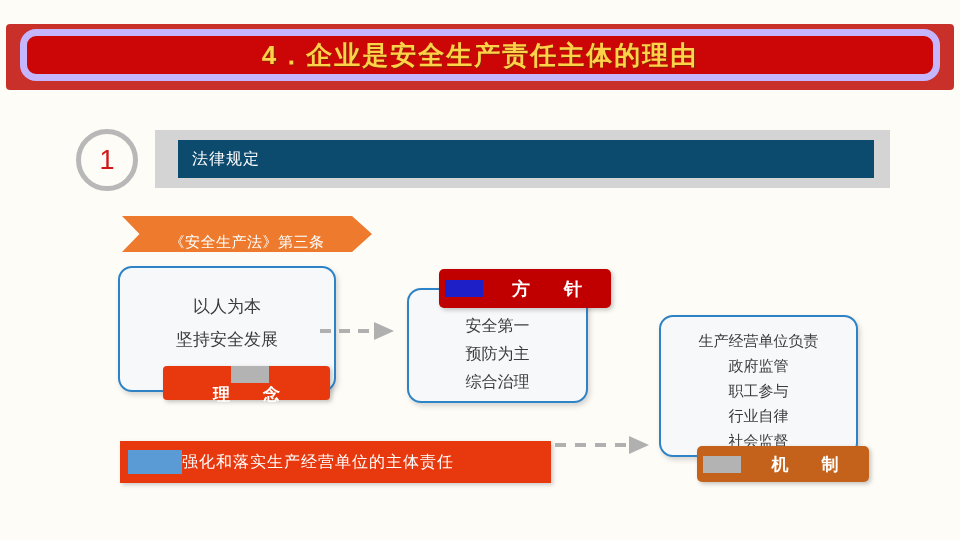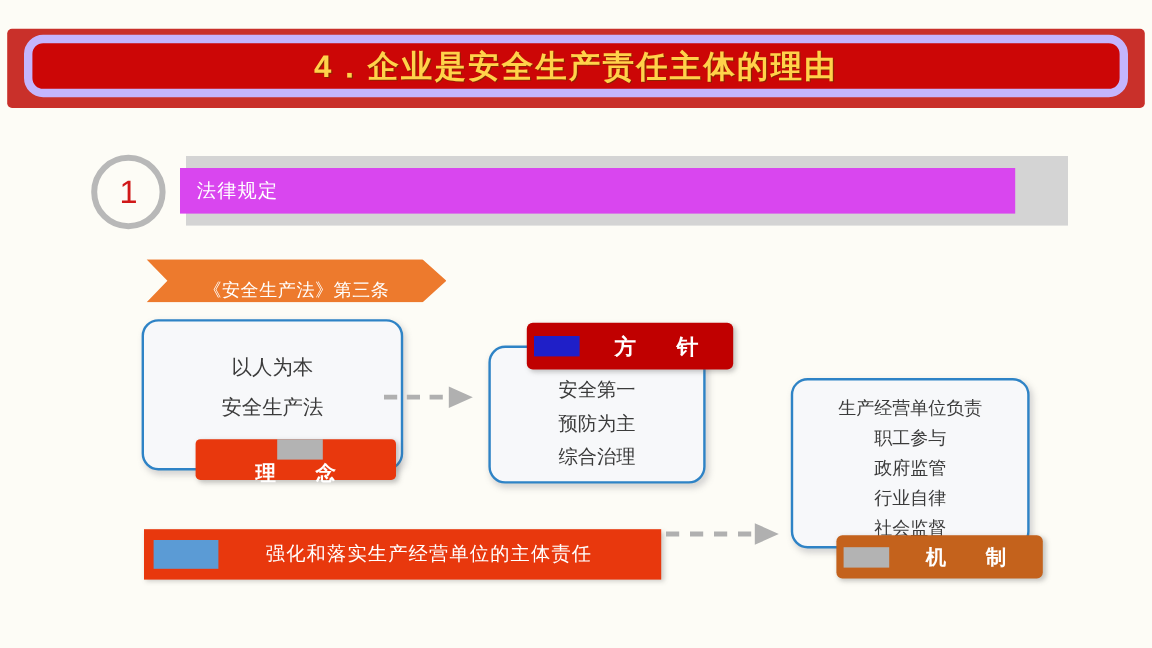--- a/index.html
+++ b/index.html
@@ -80,25 +80,25 @@
   .sec-bar-outer {
     position: absolute;
     left: 155px;
     top: 130px;
     width: 735px;
     height: 58px;
     background: #d4d4d4;
   }
   .sec-bar-inner {
     position: absolute;
-    left: 150px;
+    left: 178px;
     top: 140px;
     width: 696px;
     height: 38px;
-    background: #d946ef;
+    background: #0c4a6e;
     display: flex;
     align-items: center;
   }
   .sec-bar-inner .label {
     color: #ffffff;
     font-size: 16px;
     margin-left: 14px;
     letter-spacing: 1px;
   }
 
@@ -214,21 +214,20 @@
     box-shadow: 2px 2px 4px rgba(90,90,90,0.30);
   }
   #bar-bottom .swatch {
     width: 54px; height: 24px;
     background: #5b9bd5;
     margin-left: 8px;
     flex: 0 0 auto;
   }
   #bar-bottom .btext {
     flex: 1 1 auto;
-    text-align: center;
     color: #ffffff;
     font-size: 16px;
     letter-spacing: 1px;
     padding-right: 18px;
     white-space: nowrap;
   }
 
   
   .arrow {
     position: absolute;
@@ -256,21 +255,21 @@
     <div class="label">法律规定</div>
   </div>
 
   <div class="chevron">
     <span>《安全生产法》第三条</span>
   </div>
 
   <div class="rbox" id="box-linian">
     <div class="lines">
       <div>以人为本</div>
-      <div>安全生产法</div>
+      <div>坚持安全发展</div>
     </div>
   </div>
   <div class="chip" id="chip-linian">
     <div class="swatch"></div>
     <div class="ctext">理　念</div>
   </div>
 
   <div class="rbox" id="box-fangzhen">
     <div class="lines">
       <div>安全第一</div>
@@ -279,22 +278,22 @@
     </div>
   </div>
   <div class="chip" id="chip-fangzhen">
     <div class="swatch"></div>
     <div class="ctext">方　针</div>
   </div>
 
   <div class="rbox" id="box-jizhi">
     <div class="lines">
       <div>生产经营单位负责</div>
+      <div>政府监管</div>
       <div>职工参与</div>
-      <div>政府监管</div>
       <div>行业自律</div>
       <div>社会监督</div>
     </div>
   </div>
   <div class="chip" id="chip-jizhi">
     <div class="swatch"></div>
     <div class="ctext">机　制</div>
   </div>
 
   <div id="bar-bottom">

